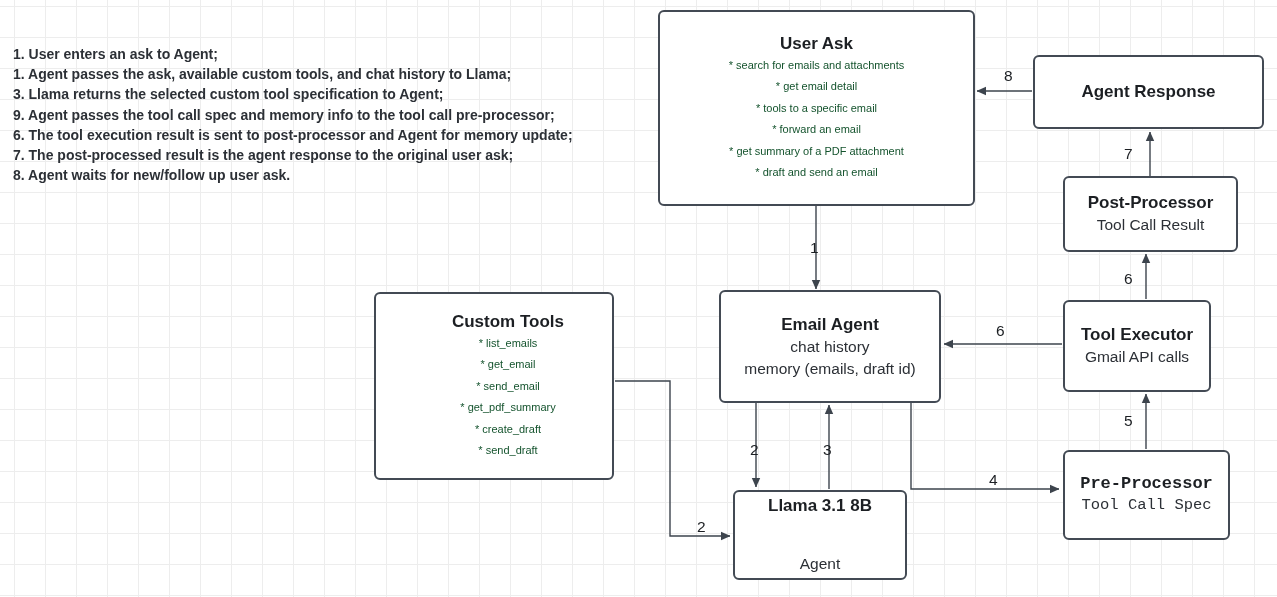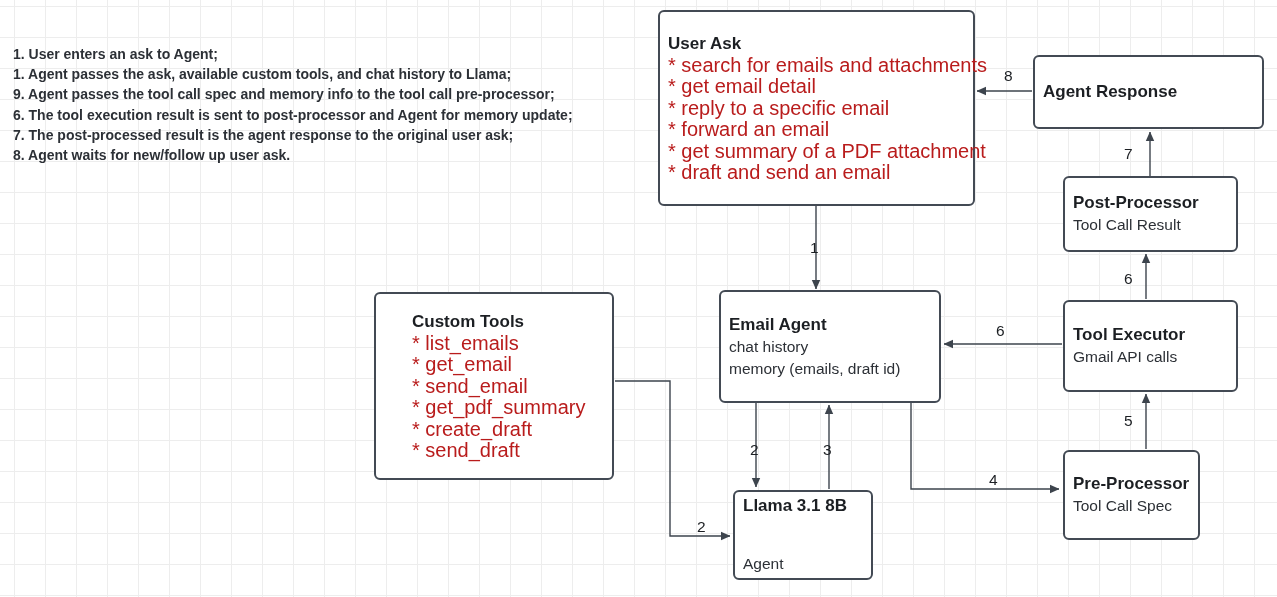--- a/index.html
+++ b/index.html
@@ -46,42 +46,42 @@
     stroke-width: 1.4;
   }
   .node {
     position: absolute;
     box-sizing: border-box;
     background: #ffffff;
     border: 2px solid #434a54;
     border-radius: 6px;
     display: flex;
     flex-direction: column;
-    align-items: flex-start;
+    align-items: center;
     justify-content: center;
     text-align: center;
     padding: 4px 8px;
   }
   .node-title {
     font-weight: bold;
     font-size: 17px;
     line-height: 22px;
     color: #1c1f23;
     white-space: nowrap;
   }
   .node-sub {
     font-size: 15.5px;
     line-height: 21.5px;
     color: #2c3036;
     white-space: nowrap;
   }
   .node-list {
-    font-size: 20px;
+    font-size: 11px;
     line-height: 21.5px;
-    color: #b91c1c;
+    color: #14532d;
     white-space: nowrap;
   }
   #steps-list {
     position: absolute;
     left: 13px;
     top: 44px;
     width: 640px;
   }
   .step-line {
     font-size: 14px;
@@ -127,72 +127,73 @@
     <path class="flow-line" d="M 756 403 L 756 487" marker-end="url(#arrowhead)"></path>
 
     <path class="flow-line" d="M 829 489 L 829 405" marker-end="url(#arrowhead)"></path>
 
     <path class="flow-line" d="M 615 381 L 670 381 L 670 536 L 730 536" marker-end="url(#arrowhead)"></path>
   </svg>
 
   <div id="steps-list">
     <div class="step-line">1. User enters an ask to Agent;</div>
     <div class="step-line">1. Agent passes the ask, available custom tools, and chat history to Llama;</div>
+    <div class="step-line">3. Llama returns the selected custom tool specification to Agent;</div>
     <div class="step-line">9. Agent passes the tool call spec and memory info to the tool call pre-processor;</div>
     <div class="step-line">6. The tool execution result is sent to post-processor and Agent for memory update;</div>
     <div class="step-line">7. The post-processed result is the agent response to the original user ask;</div>
     <div class="step-line">8. Agent waits for new/follow up user ask.</div>
   </div>
 
   <div class="node" style="left:658px; top:10px; width:317px; height:196px;">
     <div class="node-title">User Ask</div>
     <div class="node-list">* search for emails and attachments</div>
     <div class="node-list">* get email detail</div>
-    <div class="node-list">* reply to a specific email</div>
+    <div class="node-list">* tools to a specific email</div>
     <div class="node-list">* forward an email</div>
     <div class="node-list">* get summary of a PDF attachment</div>
     <div class="node-list">* draft and send an email</div>
   </div>
 
   <div class="node" style="left:1033px; top:55px; width:231px; height:74px;">
     <div class="node-title">Agent Response</div>
   </div>
 
   <div class="node" style="left:1063px; top:176px; width:175px; height:76px;">
     <div class="node-title">Post-Processor</div>
     <div class="node-sub">Tool Call Result</div>
   </div>
 
-  <div class="node" style="left:1063px; top:300px; width:175px; height:92px;">
+  <div class="node" style="left:1063px; top:300px; width:148px; height:92px;">
     <div class="node-title">Tool Executor</div>
     <div class="node-sub">Gmail API calls</div>
   </div>
 
-  <div class="node" style="left:1063px; top:450px; width:137px; height:90px;">
+  <div class="node" style="left:1063px; top:450px; width:167px; height:90px;font-family:Liberation Mono, monospace;">
     <div class="node-title">Pre-Processor</div>
     <div class="node-sub">Tool Call Spec</div>
   </div>
 
   <div class="node" style="left:719px; top:290px; width:222px; height:113px;">
     <div class="node-title">Email Agent</div>
     <div class="node-sub">chat history</div>
     <div class="node-sub">memory (emails, draft id)</div>
   </div>
 
   <div class="node" style="left:374px; top:292px; width:240px; height:188px;padding-left:36px;">
     <div class="node-title">Custom Tools</div>
     <div class="node-list">* list_emails</div>
     <div class="node-list">* get_email</div>
     <div class="node-list">* send_email</div>
     <div class="node-list">* get_pdf_summary</div>
     <div class="node-list">* create_draft</div>
     <div class="node-list">* send_draft</div>
   </div>
 
-  <div class="node" style="left:733px; top:490px; width:140px; height:90px;gap:36px;">
+  <div class="node" style="left:733px; top:490px; width:174px; height:90px;gap:36px;">
     <div class="node-title">Llama 3.1 8B</div>
     <div class="node-sub">Agent</div>
   </div>
 
   <div class="edge-label" style="left:810px; top:239px;">1</div>
   <div class="edge-label" style="left:1004px; top:67px;">8</div>
   <div class="edge-label" style="left:1124px; top:145px;">7</div>
   <div class="edge-label" style="left:1124px; top:270px;">6</div>
   <div class="edge-label" style="left:996px; top:322px;">6</div>
   <div class="edge-label" style="left:1124px; top:412px;">5</div>

